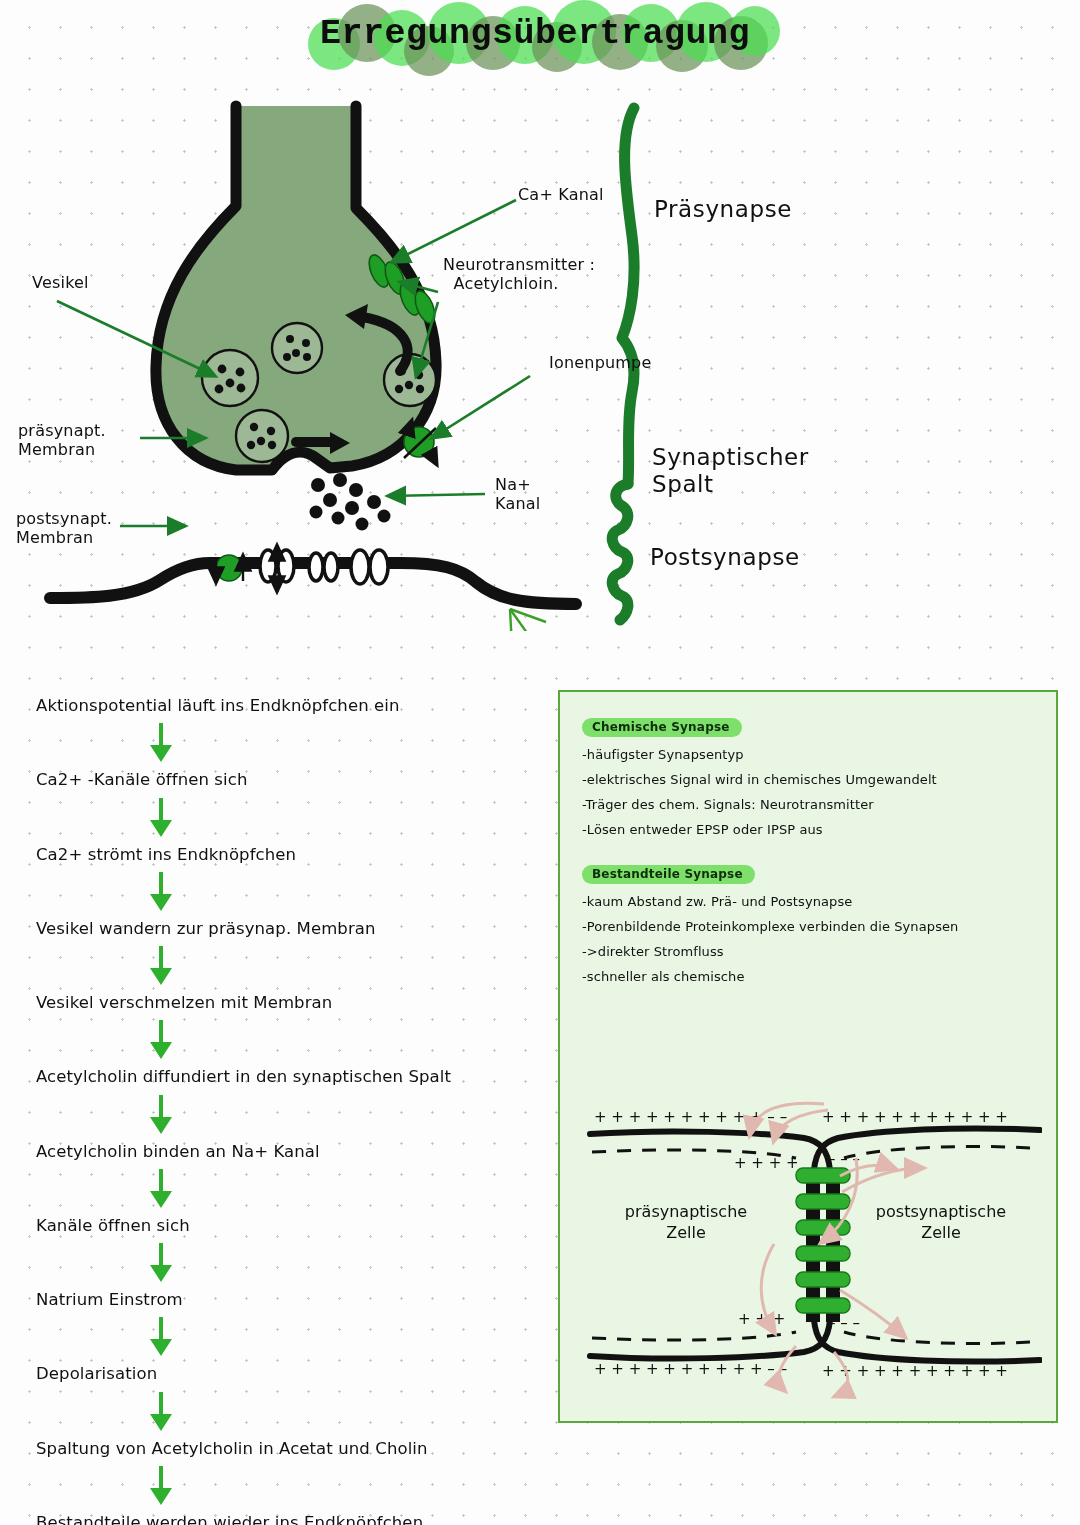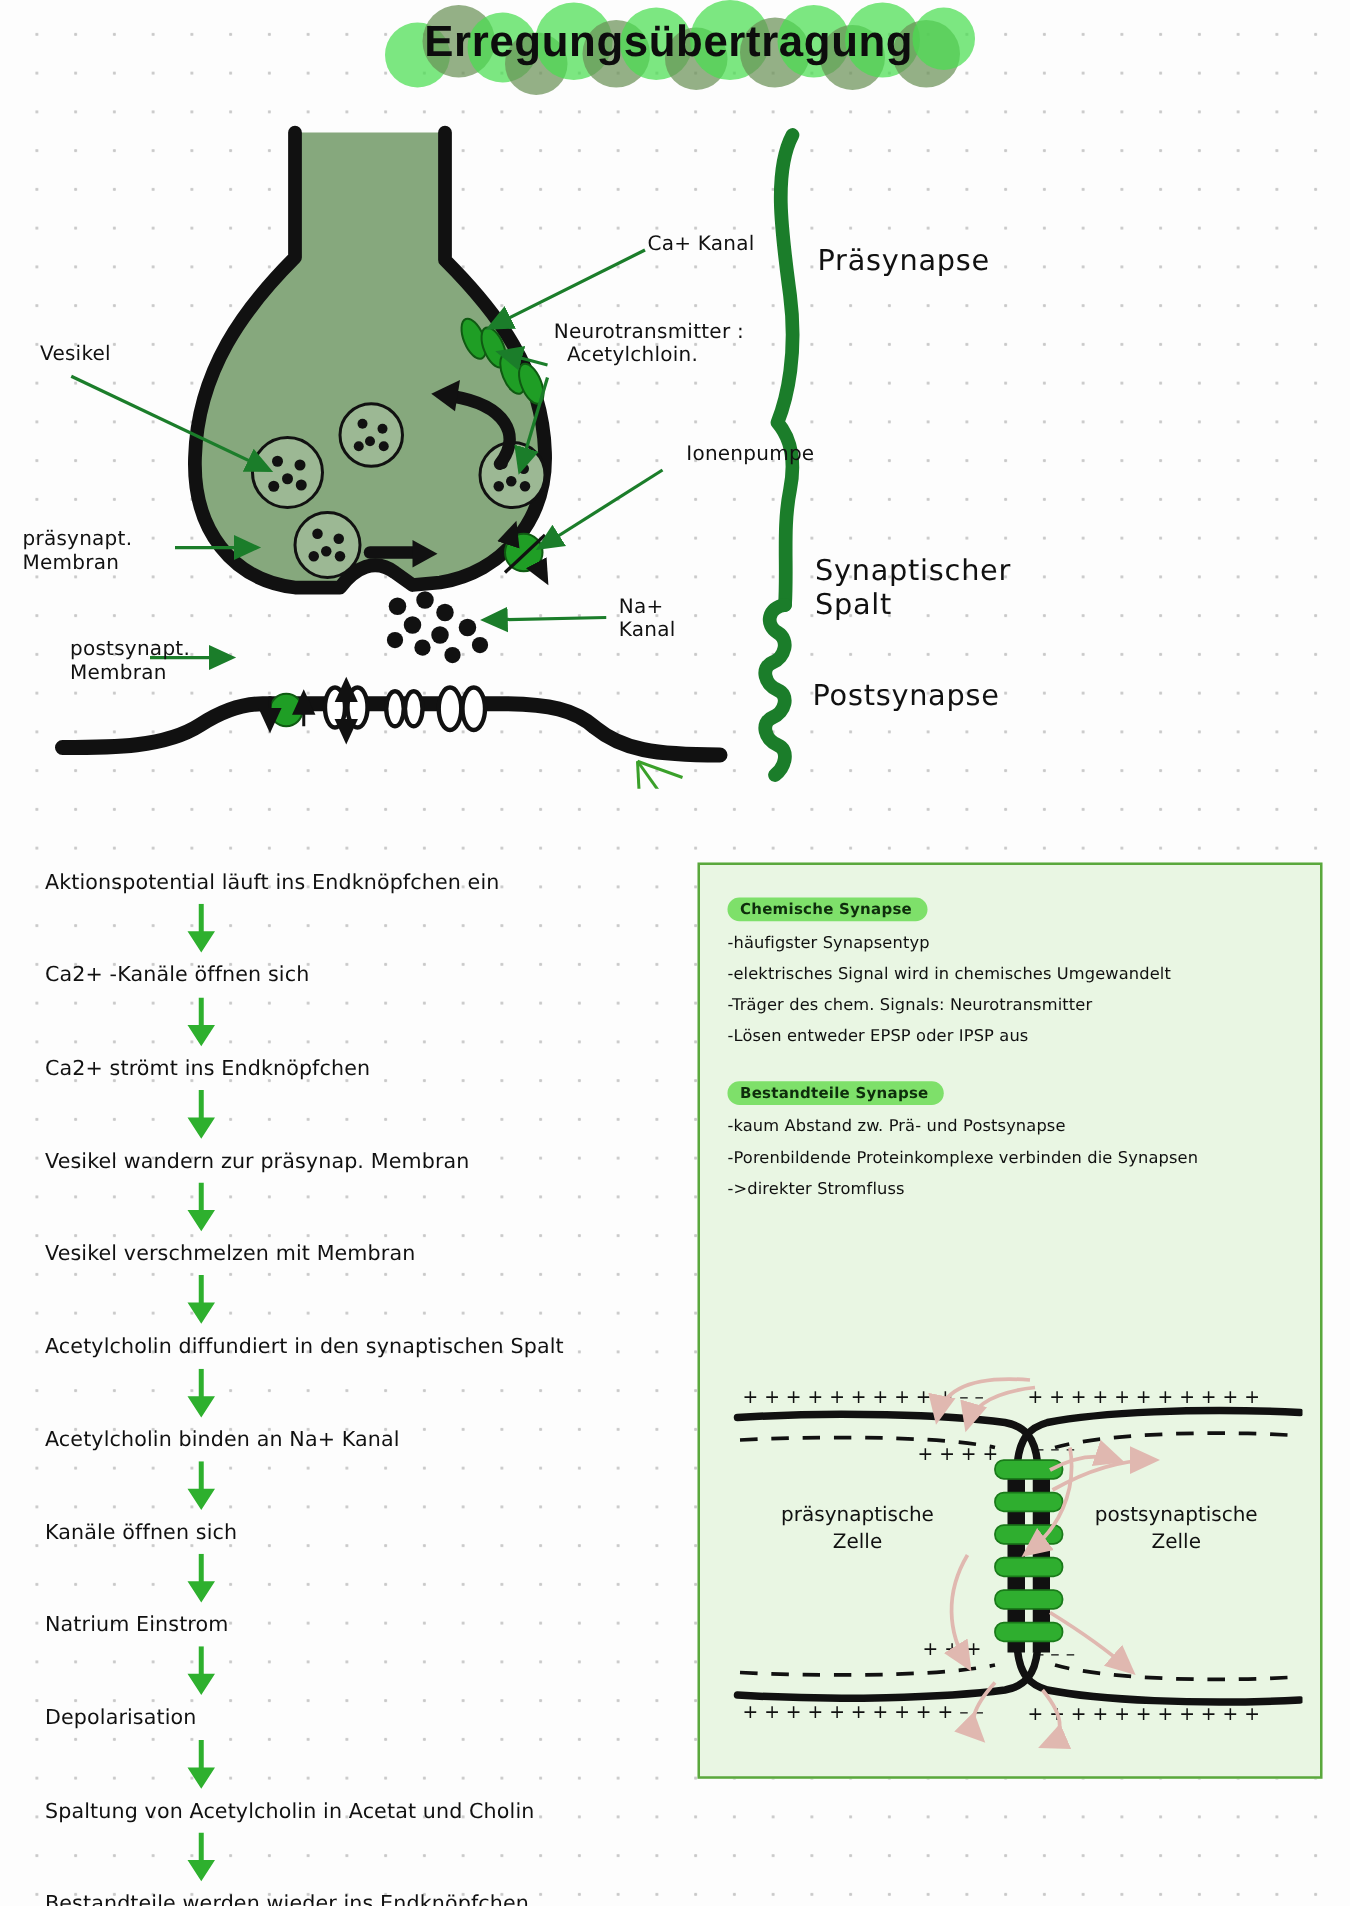--- a/index.html
+++ b/index.html
@@ -23,21 +23,21 @@
 
   
   #title-block { left: 300px; top: 0px; width: 470px; height: 90px; }
   #title-highlights { position: absolute; inset: 0; }
   #title-highlights span {
     position: absolute; border-radius: 50%;
   }
   #title-text {
     position: absolute; left: 0; top: 14px; width: 470px;
     text-align: center;
-    font-family: Liberation Sans, sans-serif;
+    font-family: Liberation Mono, monospace;
     font-size: 35px; font-weight: 700; color: #0d0d0d;
     letter-spacing: 0.5px;
     z-index: 5;
   }
 
   
   #diagram { left: 0; top: 86px; width: 1080px; height: 545px; }
 
   .hand-label {
     position: absolute;
@@ -264,21 +264,21 @@
     
     <div class="hand-label" style="left:518px; top:100px;">Ca+ Kanal</div>
     <div class="hand-label" style="left:443px; top:170px;">Neurotransmitter :
   Acetylchloin.</div>
     <div class="hand-label" style="left:549px; top:268px;">Ionenpumpe</div>
     <div class="hand-label" style="left:495px; top:390px;">Na+
 Kanal</div>
     <div class="hand-label" style="left:32px; top:188px;">Vesikel</div>
     <div class="hand-label" style="left:18px; top:336px;">präsynapt.
 Membran</div>
-    <div class="hand-label" style="left:16px; top:424px;margin-left:40px;">postsynapt.
+    <div class="hand-label" style="left:16px; top:424px;">postsynapt.
 Membran</div>
 
     <div class="hand-label big" style="left:654px; top:110px;">Präsynapse</div>
     <div class="hand-label big" style="left:652px; top:358px;">Synaptischer
 Spalt</div>
     <div class="hand-label big" style="left:650px; top:458px;">Postsynapse</div>
   </div>
 
   <div id="flow" class="abs">
       <div class="flow-step">Aktionspotential läuft ins Endknöpfchen ein</div>
@@ -338,20 +338,21 @@
         <div class="ib-line">-elektrisches Signal wird in chemisches Umgewandelt</div>
         <div class="ib-line">-Träger des chem. Signals: Neurotransmitter</div>
         <div class="ib-line">-Lösen entweder EPSP oder IPSP aus</div>
       </div>
 
       <div style="margin-top:26px;">
         <div class="ib-head">Bestandteile Synapse</div>
         <div class="ib-line">-kaum Abstand zw. Prä- und Postsynapse</div>
         <div class="ib-line">-Porenbildende Proteinkomplexe verbinden die Synapsen</div>
         <div class="ib-line">-&gt;direkter Stromfluss</div>
+        <div class="ib-line">-schneller als chemische</div>
       </div>
     </div>
 
     <div style="position:absolute; left:18px; top:392px; width:464px; height:320px;">
       <svg width="464" height="320" viewBox="0 0 464 320">
         <defs>
           <marker id="pk" markerWidth="9" markerHeight="9" refX="6" refY="4.5" orient="auto">
             <path d="M0,0.8 L8,4.5 L0,8.2 z" fill="#e0b8b0"></path>
           </marker>
         </defs>

